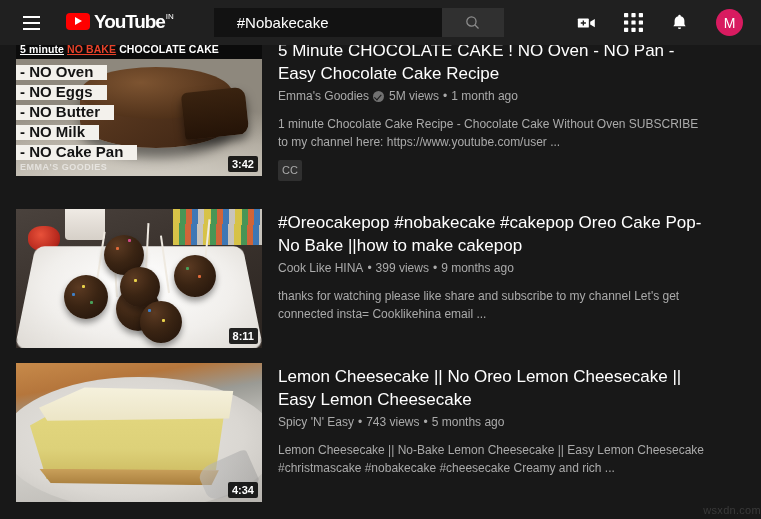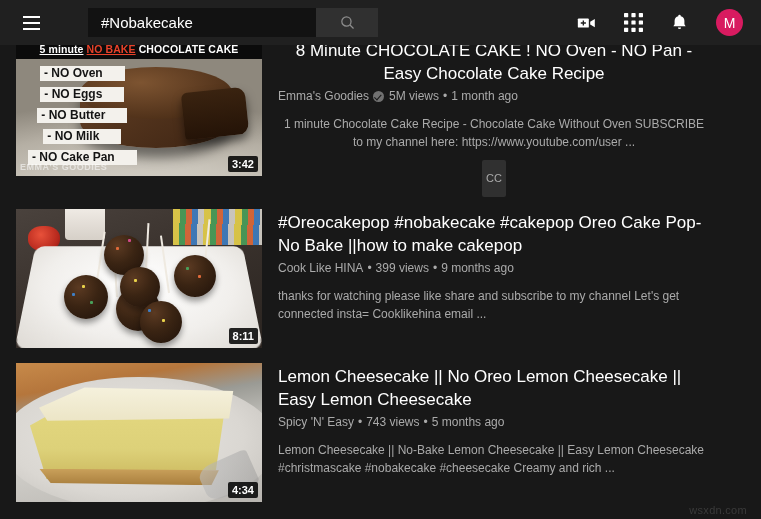--- a/index.html
+++ b/index.html
@@ -84,21 +84,21 @@
     height: 29px;
   }
   .search-input {
     width: 228px;
     height: 29px;
     background: #121212;
     border: 1px solid #121212;
     color: #fff;
     font-family: "Liberation Sans", sans-serif;
     font-size: 15px;
-    padding: 0 12px;
+    padding: 0 22px;
     outline: none;
   }
   .search-btn {
     width: 62px;
     height: 29px;
     background: #303030;
     border: 1px solid #303030;
     display: flex;
     align-items: center;
     justify-content: center;
@@ -134,21 +134,21 @@
     height: 474px;
     background: #181818;
     overflow: hidden;
   }
 
   .result {
     position: absolute;
     left: 16px;
     display: flex;
   }
-  .result:nth-child(1) { top: -8px; text-align: center; }
+  .result:nth-child(1) { top: -8px; }
 
   .thumb {
     position: relative;
     width: 246px;
     height: 139px;
     flex: 0 0 246px;
     overflow: hidden;
     background: #000;
     cursor: pointer;
   }
@@ -213,21 +213,21 @@
     margin-top: 10px;
     max-width: 458px;
   }
   .badges { margin-top: 9px; }
   .cc-badge {
     display: inline-block;
     color: #aaa;
     background: #303030;
     font-size: 11px;
     line-height: 13px;
-    padding: 12px 4px;
+    padding: 4px 4px;
     border-radius: 2px;
   }
 
   
   .t1-bg {
     position: absolute; inset: 0;
     background:
       radial-gradient(ellipse 120% 70% at 50% 118%, #d8d4cc 0%, #c9c4ba 40%, #b5afa4 70%, #8e887d 100%),
       linear-gradient(#6b4226, #8a5a33);
   }
@@ -275,28 +275,27 @@
   }
   .t1-header u { text-decoration: underline; }
   .t1-nobake { color: #e8422a; }
   .t1-list {
     position: absolute;
     left: 0; top: 26px;
   }
   .t1-list div {
     background: #f3f1ec;
     color: #141414;
-    font-size: 12px;
+    font-size: 15px;
     font-weight: bold;
-    padding: 1px 22px 2px 4px;
+    padding: 1px 14px 2px 4px;
     margin-bottom: 3px;
     display: inline-block;
     line-height: 12px;
     white-space: nowrap;
-    margin-left: 12px;
   }
   .t1-wm {
     position: absolute;
     left: 4px; bottom: 4px;
     color: rgba(255,255,255,.55);
     font-size: 9px;
     font-weight: bold;
     letter-spacing: .5px;
   }
 
@@ -394,38 +393,43 @@
     width: 22%; height: 26%;
     background: linear-gradient(120deg, rgba(190,190,190,.8), rgba(140,140,140,.5));
     border-radius: 30% 10% 10% 30%;
     transform: rotate(-24deg);
     opacity: .8;
   }
 
   
   #watermark {
     position: absolute;
-    right: 14px; bottom: 3px;
+    right: 0; bottom: 3px;
     color: #3a3a3a;
     font-size: 11px;
     letter-spacing: .3px;
     z-index: 60;
   }
 </style>
 </head>
 <body>
 
 <div id="masthead">
 
   <div class="hamburger">
     <span></span>
       <span></span>
       <span></span>
   </div>
 
+  <div class="logo-wrap">
+    <div class="logo-play"></div>
+    <div class="logo-text">YouTube</div>
+    <div class="logo-cc">IN</div>
+  </div>
 
   <div class="search-wrap">
     <input class="search-input" type="text" value="#Nobakecake" style="">
     <div class="search-btn">
       <svg width="17" height="17" viewBox="0 0 24 24">
         <circle cx="10.5" cy="10.5" r="6.5" fill="none" stroke="#8d8d8d" stroke-width="1.8"></circle>
         <line x1="15.5" y1="15.5" x2="20.5" y2="20.5" stroke="#8d8d8d" stroke-width="1.8"></line>
       </svg>
     </div>
   </div>
@@ -488,21 +492,21 @@
         <div>- NO Butter</div><br>
         <div>- NO Milk</div><br>
         <div>- NO Cake Pan</div>
       </div>
 
       <div class="t1-wm">EMMA'S GOODIES</div>
       <div class="duration">3:42</div>
     </div>
 
     <div class="info">
-      <div class="vtitle">8 Minute CHOCOLATE CAKE ! NO Oven - NO Pan - Easy Chocolate Cake Recipe</div>
+      <div class="vtitle">5 Minute CHOCOLATE CAKE ! NO Oven - NO Pan - Easy Chocolate Cake Recipe</div>
       <div class="meta">
         <span class="channel">Emma's Goodies</span>
         <span class="verified"></span>
         <span>5M views</span>
         <span class="dot">•</span>
         <span>1 month ago</span>
       </div>
       <div class="desc">1 minute Chocolate Cake Recipe - Chocolate Cake Without Oven SUBSCRIBE to my channel here: https://www.youtube.com/user ...</div>
       <div class="badges">
         <span class="cc-badge">CC</span>

